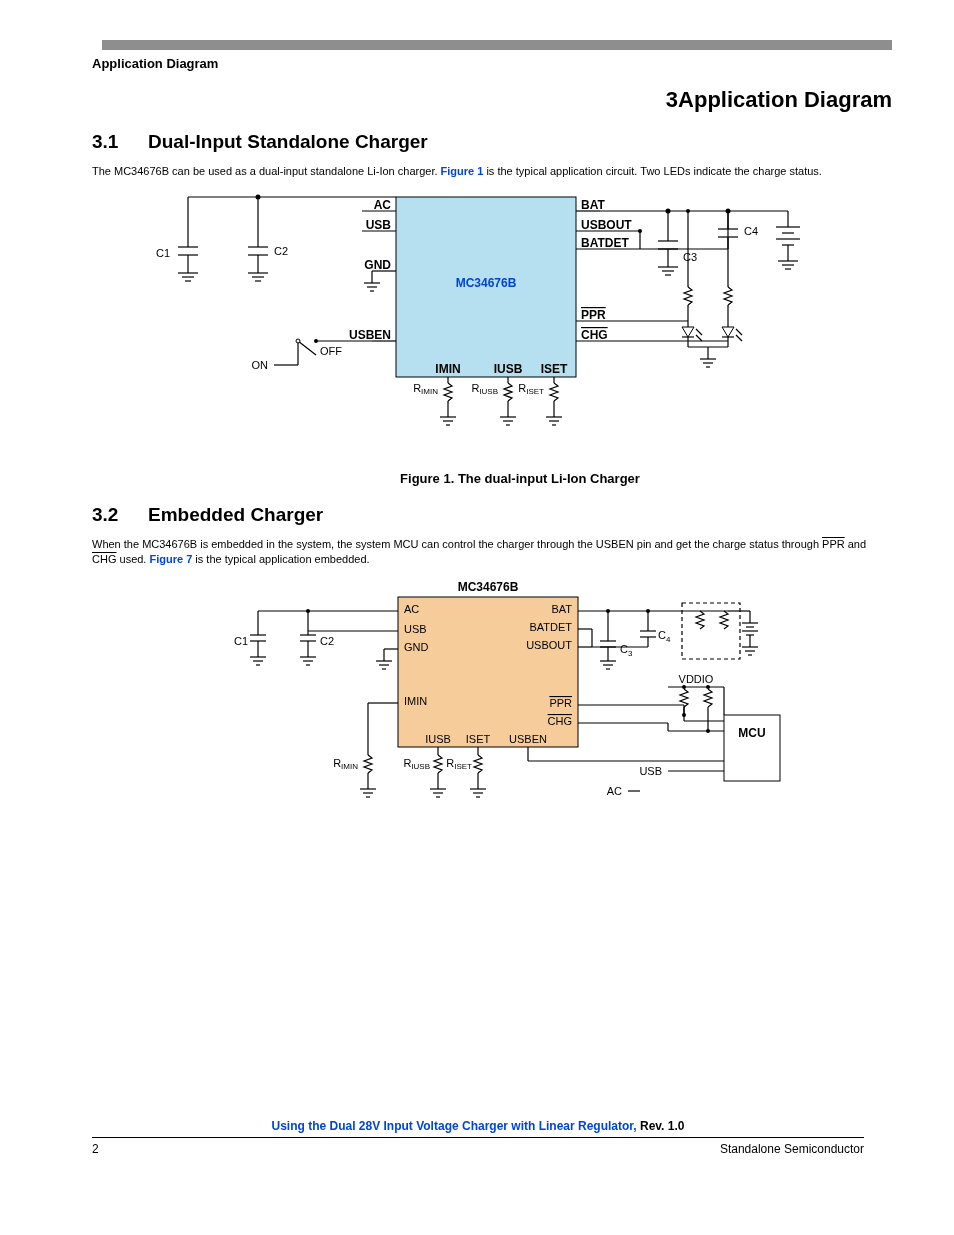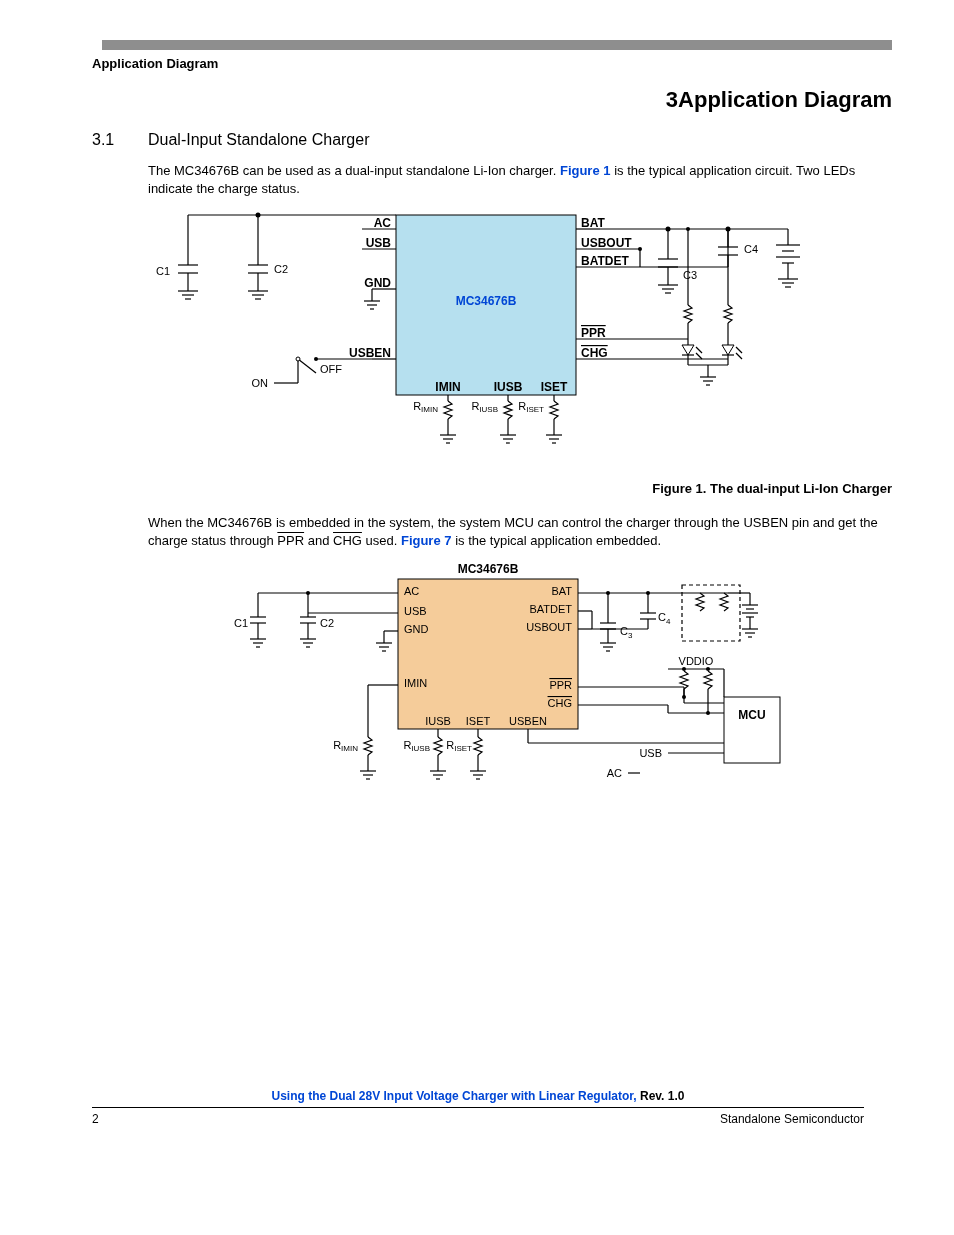--- a/index.html
+++ b/index.html
@@ -27,48 +27,47 @@
     margin-bottom: 16px;
   }
   .h1 {
     font-size: 22px;
     font-weight: bold;
     margin-bottom: 18px;
     text-align: right;
   }
   .h1 .num { display:inline-block; width:56px; }
   .h2 {
-    font-size: 16px;
-    font-weight: normal;
+    font-size: 19px;
+    font-weight: bold;
     margin-bottom: 4px;
   }
   .h2 .num { display:inline-block; width:56px; }
   .para {
-    font-size: 13px;
+    font-size: 11px;
     line-height: 1.35;
-    margin-left: 56px;
     margin-bottom: 4px;
   }
   .figref { color: #0046d5; font-weight: bold; }
   .overline { text-decoration: overline; }
   .figwrap { margin: 8px 0 2px 56px; }
   .figcap {
-    text-align: right;
+    text-align: center;
     font-weight: bold;
     font-size: 13px;
-    margin: 2px 0 18px 0;
+    margin: 10px 0 18px 0;
   }
   .chip1 { fill: #b6e0ef; stroke: #000; stroke-width: 1; }
   .chip2 { fill: #f5cc9a; stroke: #000; stroke-width: 1; }
   .wire { stroke: #000; stroke-width: 1.2; fill: none; }
   .lbl { font-family: Arial, sans-serif; font-size: 12px; font-weight: bold; }
   .lbl2 { font-family: Arial, sans-serif; font-size: 11px; }
   .lblblue { fill: #0046d5; font-weight: bold; }
   .bot {
-    position: absolute; bottom: 34px; left: 92px; right: 90px; margin-top: 36px;
+    position: absolute; bottom: 4px; left: 92px; right: 90px; margin-top: 36px;
   }
   .botline {
     text-align: center; font-size: 12px; margin-bottom: 4px;
   }
   .botline .bl { color: #0046d5; font-weight: bold; }
   .hr { border: none; border-top: 1px solid #000; margin: 4px 0; }
   .footrow { display: flex; justify-content: space-between; font-size: 12px; }
 </style>
 </head>
 <body>
@@ -243,20 +242,23 @@
 
       <line x1="540" y1="160" x2="580" y2="160" class="wire"></line>
       <line x1="560" y1="160" x2="560" y2="172" class="wire"></line>
       <line x1="552" y1="172" x2="568" y2="172" class="wire"></line>
       <line x1="555" y1="176" x2="565" y2="176" class="wire"></line>
       <line x1="558" y1="180" x2="562" y2="180" class="wire"></line>
     </svg>
     <div class="figcap">Figure 1. The dual-input Li-Ion Charger</div>
   </div>
 
+  <div class="h2">
+    <span class="num">3.2</span><span>Embedded Charger</span>
+  </div>
   <p class="para">
     <span>When the MC34676B is embedded in the system, the system MCU can control the charger through the USBEN pin and get the charge status through </span><span class="overline">PPR</span><span> and </span><span class="overline">CHG</span><span> used. </span><a class="figref">Figure 7</a><span> is the typical application embedded.</span>
   </p>
 
   <div class="figwrap">
     <svg width="640" height="280">
       <text x="340" y="16" text-anchor="middle" class="lbl">MC34676B</text>
       <rect x="250" y="22" width="180" height="150" class="chip2"></rect>
 
       <text x="256" y="38" class="lbl2">AC</text>

